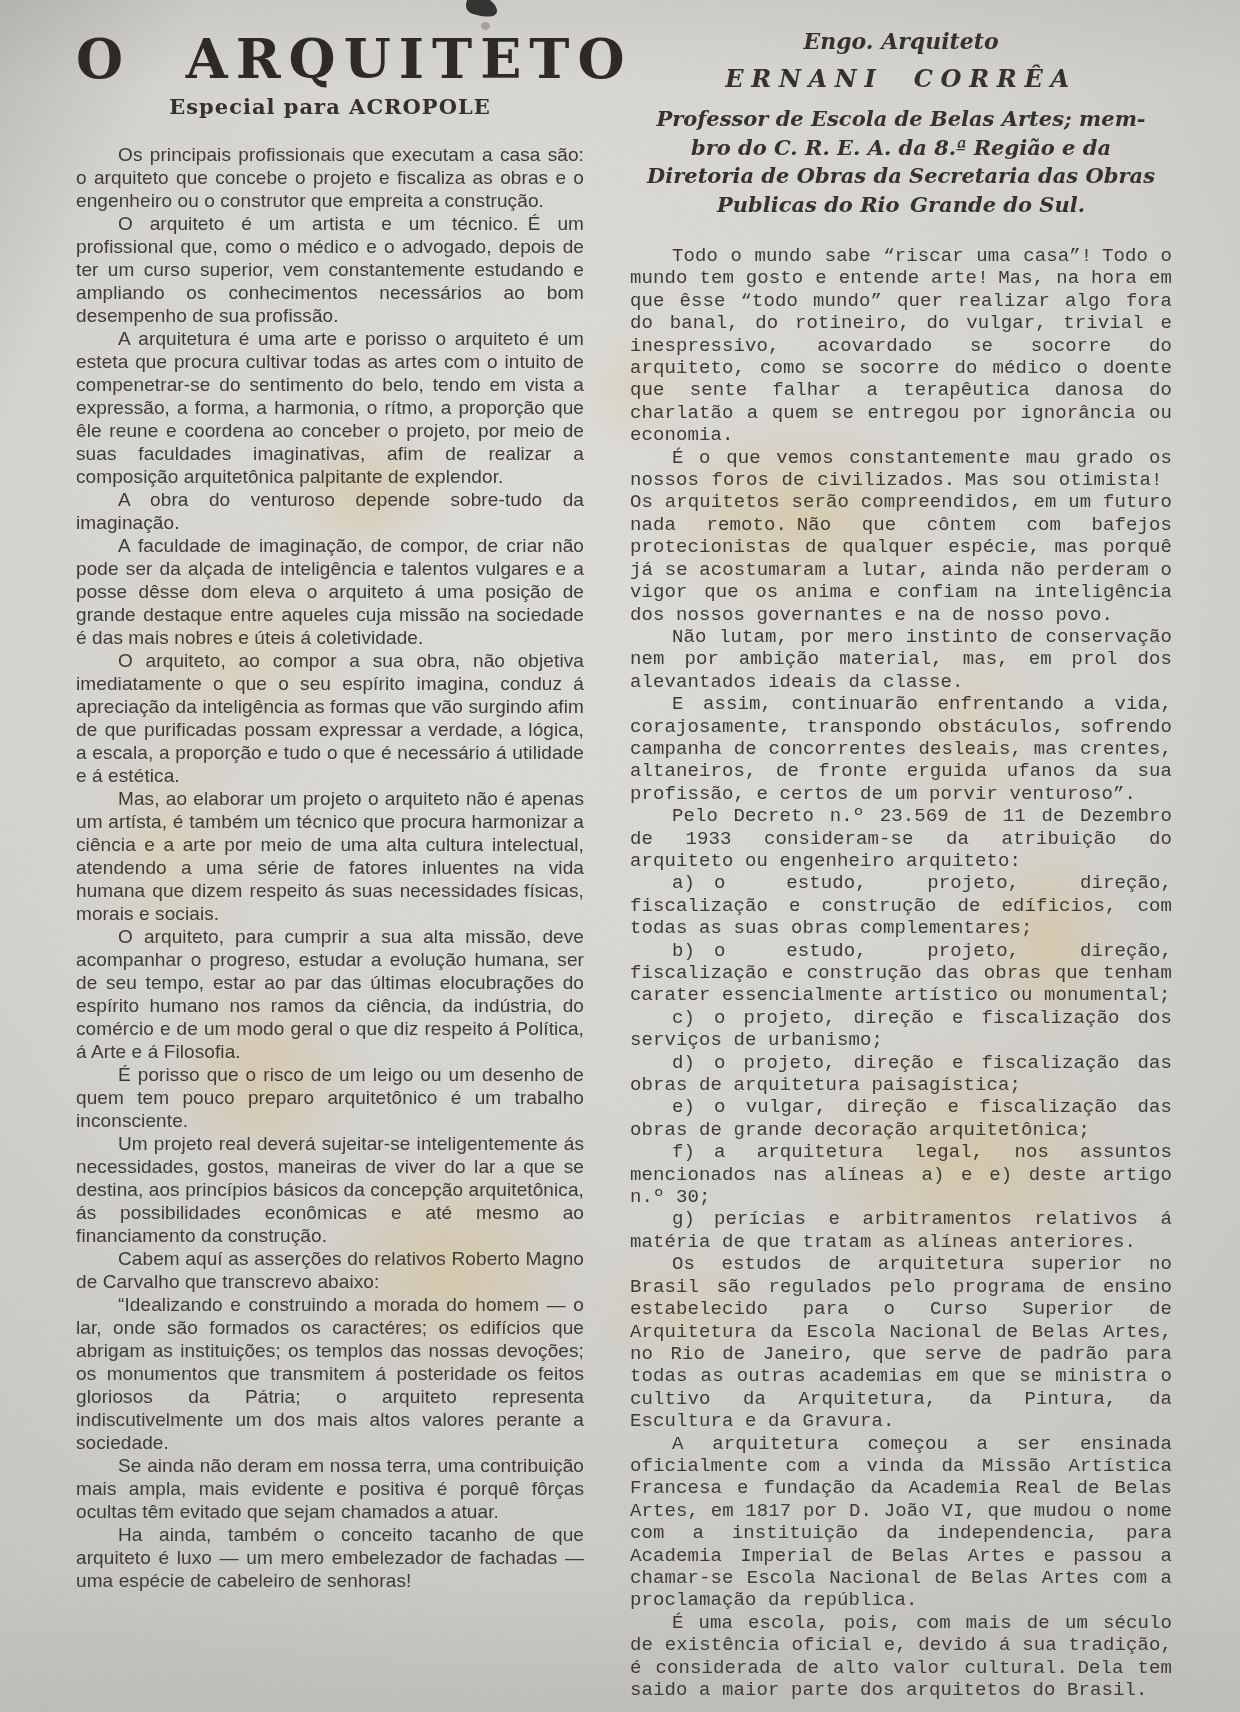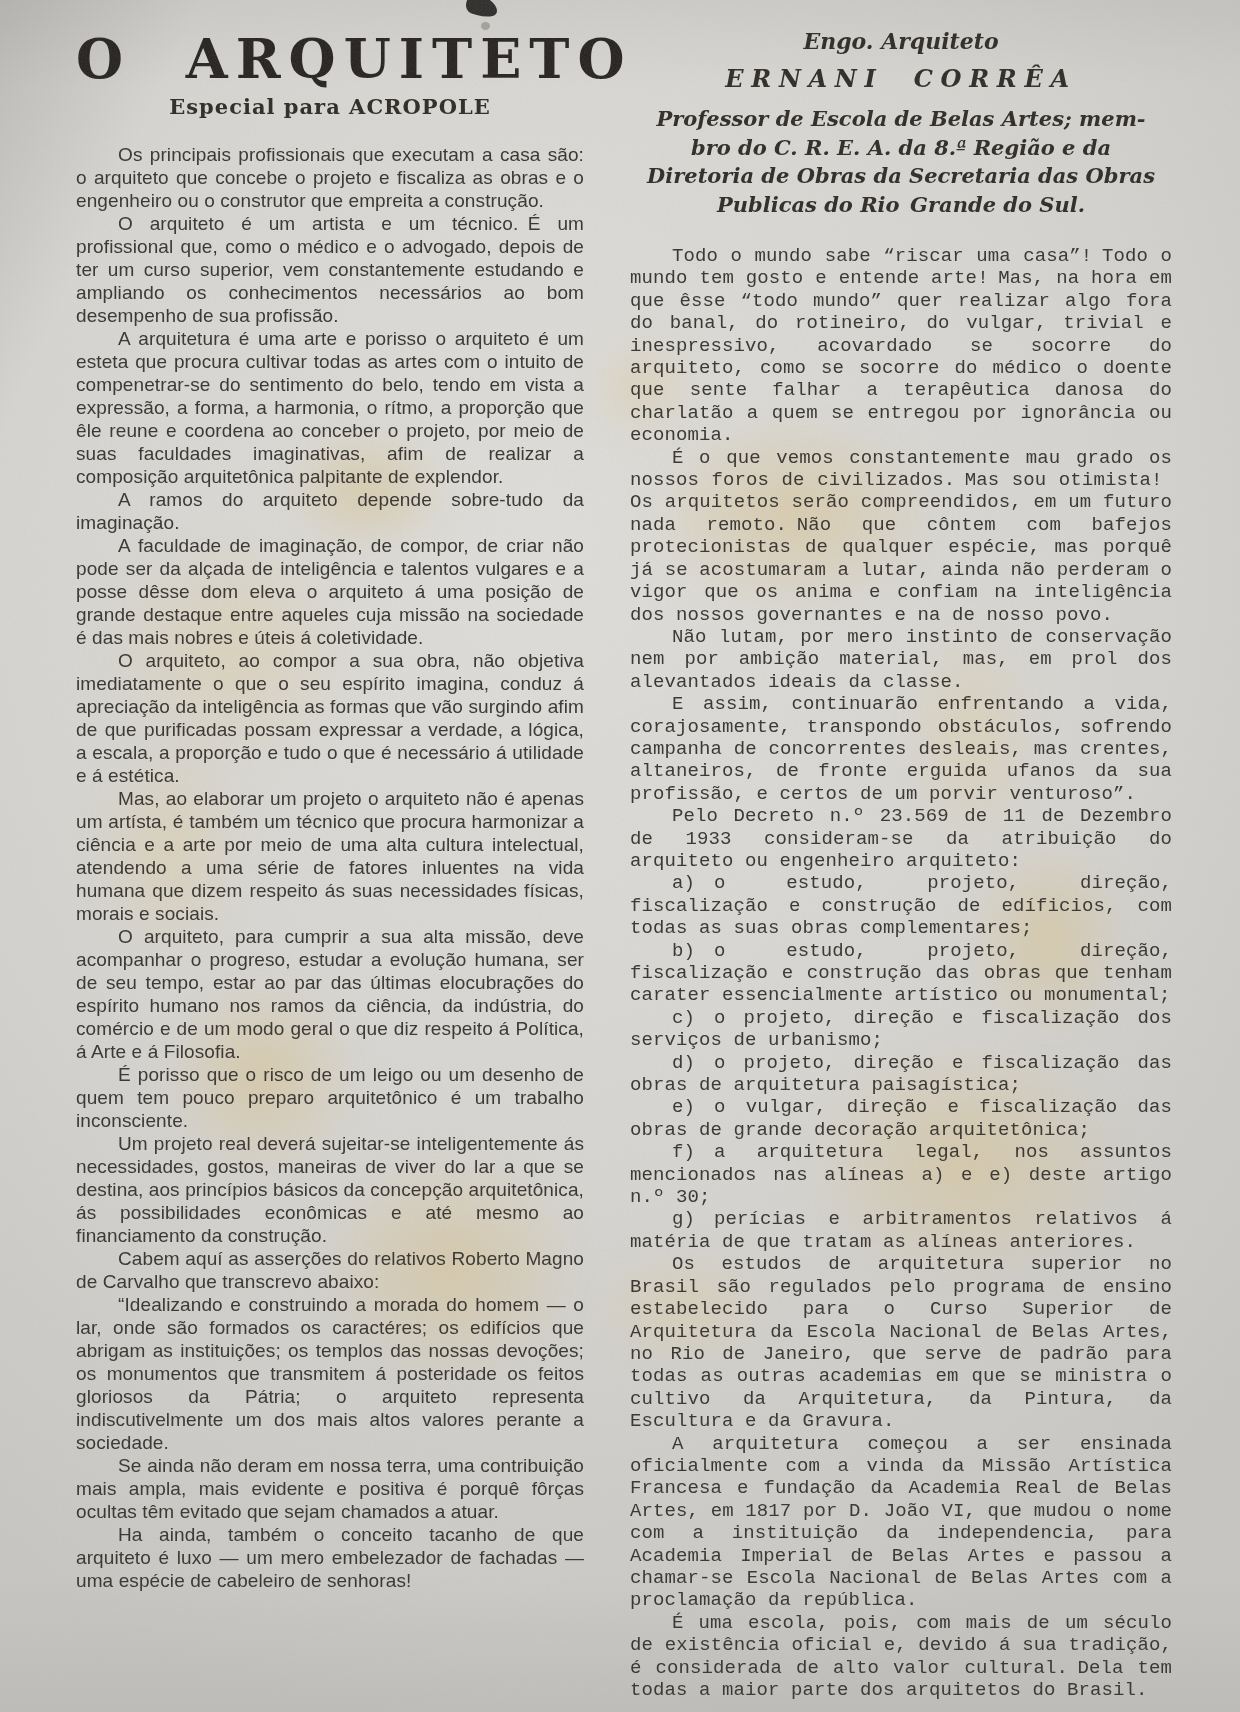--- a/index.html
+++ b/index.html
@@ -75,21 +75,21 @@
   <div class="ink-mark"></div>
   <div class="ink-dot"></div>
 
   <div class="col col-left">
     <h1 class="title">O ARQUITETO</h1>
     <div class="subtitle">Especial para ACROPOLE</div>
     <div class="body-text">
         <p>Os principais profissionais que executam a casa são: o arquiteto que concebe o projeto e fiscaliza as obras e o engenheiro ou o construtor que empreita a construção.</p>
         <p>O arquiteto é um artista e um técnico. É um profissional que, como o médico e o advogado, depois de ter um curso superior, vem constantemente estudando e ampliando os conhecimentos necessários ao bom desempenho de sua profissão.</p>
         <p>A arquitetura é uma arte e porisso o arquiteto é um esteta que procura cultivar todas as artes com o intuito de compenetrar-se do sentimento do belo, tendo em vista a expressão, a forma, a harmonia, o rítmo, a proporção que êle reune e coordena ao conceber o projeto, por meio de suas faculdades imaginativas, afim de realizar a composição arquitetônica palpitante de explendor.</p>
-        <p>A ramos do arquiteto depende sobre-tudo da imaginação.</p>
+        <p>A obra do venturoso depende sobre-tudo da imaginação.</p>
         <p>A faculdade de imaginação, de compor, de criar não pode ser da alçada de inteligência e talentos vulgares e a posse dêsse dom eleva o arquiteto á uma posição de grande destaque entre aqueles cuja missão na sociedade é das mais nobres e úteis á coletividade.</p>
         <p>O arquiteto, ao compor a sua obra, não objetiva imediatamente o que o seu espírito imagina, conduz á apreciação da inteligência as formas que vão surgindo afim de que purificadas possam expressar a verdade, a lógica, a escala, a proporção e tudo o que é necessário á utilidade e á estética.</p>
         <p>Mas, ao elaborar um projeto o arquiteto não é apenas um artísta, é também um técnico que procura harmonizar a ciência e a arte por meio de uma alta cultura intelectual, atendendo a uma série de fatores inluentes na vida humana que dizem respeito ás suas necessidades físicas, morais e sociais.</p>
         <p>O arquiteto, para cumprir a sua alta missão, deve acompanhar o progreso, estudar a evolução humana, ser de seu tempo, estar ao par das últimas elocubrações do espírito humano nos ramos da ciência, da indústria, do comércio e de um modo geral o que diz respeito á Política, á Arte e á Filosofia.</p>
         <p>É porisso que o risco de um leigo ou um desenho de quem tem pouco preparo arquitetônico é um trabalho inconsciente.</p>
         <p>Um projeto real deverá sujeitar-se inteligentemente ás necessidades, gostos, maneiras de viver do lar a que se destina, aos princípios básicos da concepção arquitetônica, ás possibilidades econômicas e até mesmo ao financiamento da construção.</p>
         <p>Cabem aquí as asserções do relativos Roberto Magno de Carvalho que transcrevo abaixo:</p>
         <p>“Idealizando e construindo a morada do homem — o lar, onde são formados os caractéres; os edifícios que abrigam as instituições; os templos das nossas devoções; os monumentos que transmitem á posteridade os feitos gloriosos da Pátria; o arquiteto representa indiscutivelmente um dos mais altos valores perante a sociedade.</p>
         <p>Se ainda não deram em nossa terra, uma contribuição mais ampla, mais evidente e positiva é porquê fôrças ocultas têm evitado que sejam chamados a atuar.</p>
         <p>Ha ainda, também o conceito tacanho de que arquiteto é luxo — um mero embelezador de fachadas — uma espécie de cabeleiro de senhoras!</p>
@@ -115,21 +115,21 @@
         <p>Pelo Decreto n.º 23.569 de 11 de Dezembro de 1933 consideram-se da atribuição do arquiteto ou engenheiro arquiteto:</p>
         <p>a) o estudo, projeto, direção, fiscalização e construção de edíficios, com todas as suas obras complementares;</p>
         <p>b) o estudo, projeto, direção, fiscalização e construção das obras que tenham carater essencialmente artístico ou monumental;</p>
         <p>c) o projeto, direção e fiscalização dos serviços de urbanismo;</p>
         <p>d) o projeto, direção e fiscalização das obras de arquitetura paisagística;</p>
         <p>e) o vulgar, direção e fiscalização das obras de grande decoração arquitetônica;</p>
         <p>f) a arquitetura legal, nos assuntos mencionados nas alíneas a) e e) deste artigo n.º 30;</p>
         <p>g) perícias e arbitramentos relativos á matéria de que tratam as alíneas anteriores.</p>
         <p>Os estudos de arquitetura superior no Brasil são regulados pelo programa de ensino estabelecido para o Curso Superior de Arquitetura da Escola Nacional de Belas Artes, no Rio de Janeiro, que serve de padrão para todas as outras academias em que se ministra o cultivo da Arquitetura, da Pintura, da Escultura e da Gravura.</p>
         <p>A arquitetura começou a ser ensinada oficialmente com a vinda da Missão Artística Francesa e fundação da Academia Real de Belas Artes, em 1817 por D. João VI, que mudou o nome com a instituição da independencia, para Academia Imperial de Belas Artes e passou a chamar-se Escola Nacional de Belas Artes com a proclamação da república.</p>
-        <p>É uma escola, pois, com mais de um século de existência oficial e, devido á sua tradição, é considerada de alto valor cultural. Dela tem todas a maior parte dos arquitetos do Brasil.</p>
+        <p>É uma escola, pois, com mais de um século de existência oficial e, devido á sua tradição, é considerada de alto valor cultural. Dela tem saido a maior parte dos arquitetos do Brasil.</p>
       </div>
   </div>
 
   <svg class="grain" width="1240" height="1712" xmlns="http://www.w3.org/2000/svg">
     <filter id="grainF" x="0" y="0" width="100%" height="100%">
       <feTurbulence type="fractalNoise" baseFrequency="0.65" numOctaves="2" seed="7" stitchTiles="stitch"></feTurbulence>
       <feColorMatrix type="matrix" values="0 0 0 0 0.45  0 0 0 0 0.44  0 0 0 0 0.42  0 0 0 0.30 0"></feColorMatrix>
     </filter>
     <rect width="1240" height="1712" filter="url(#grainF)"></rect>
   </svg>

